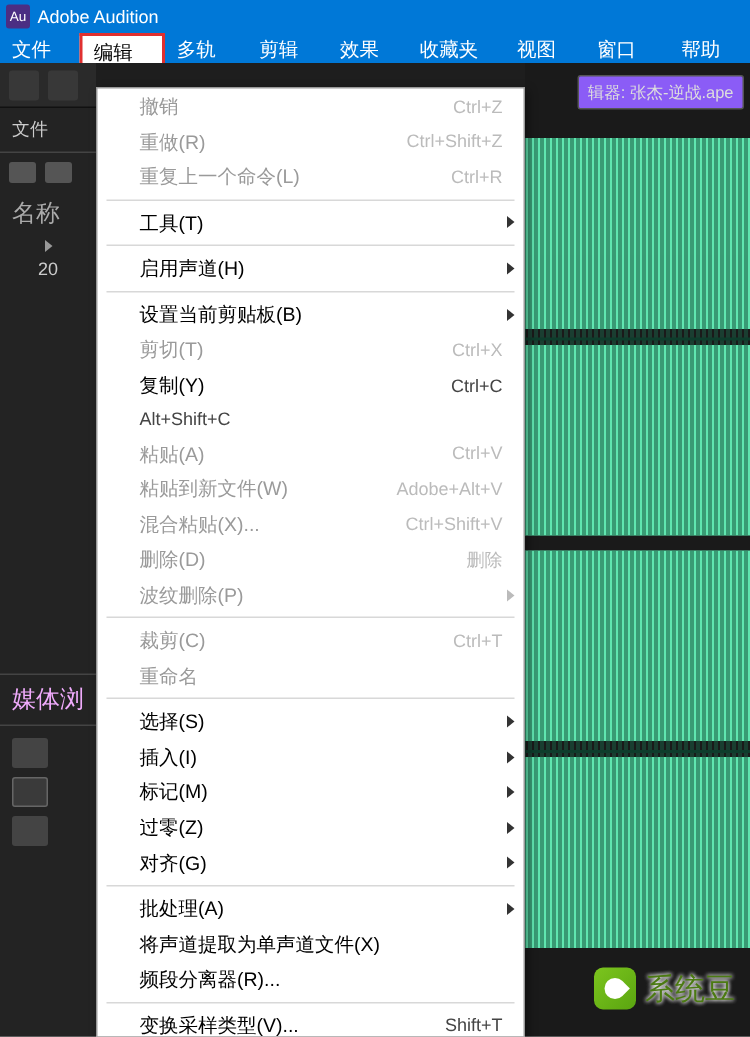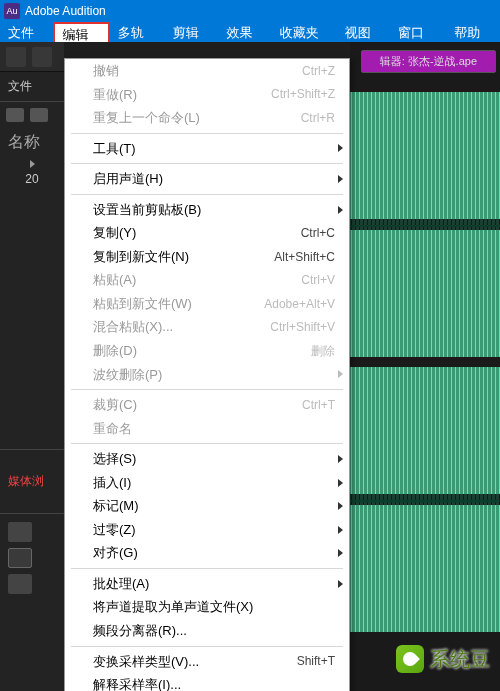--- a/index.html
+++ b/index.html
@@ -17,27 +17,27 @@
     .left-panel { position: absolute; left: 0; top: 0; width: 64px; height: 100%; background: #232323; }
     .toolbar-top { height: 30px; background: #2a2a2a; border-bottom: 1px solid #111; display:flex; align-items:center; padding-left:6px; gap:6px; }
     .tool-btn { width: 20px; height: 20px; background: #383838; border-radius:2px; }
     .panel-tab { color: #ccc; font-size: 12px; padding: 6px 8px; border-bottom: 1px solid #444; }
     .panel-icons { display:flex; gap:6px; padding:6px; }
     .panel-icons .ico { width:18px; height:14px; background:#555; border-radius:2px; }
     .panel-section { color: #aaa; font-size: 16px; padding: 4px 8px; display:flex; justify-content:space-between; align-items:center; }
     .tree-row { color: #ccc; font-size: 12px; padding: 3px 8px; display:flex; align-items:center; gap:4px;flex-direction:column; }
     .tree-caret { width:0; height:0; border-top:4px solid transparent; border-bottom:4px solid transparent; border-left:5px solid #999; }
     
-    .media-tab { color:#ef4444; font-size:12px; padding:23px 8px; margin-top:260px; border-top:1px solid #444; border-bottom:1px solid #444; }
+    .media-tab { color:#f0abfc; font-size:16px; padding:6px 8px; margin-top:260px; border-top:1px solid #444; border-bottom:1px solid #444; }
     .media-icons { display:flex; flex-direction:column; gap:6px; padding:8px; }
     .media-icons .mico { width:24px; height:20px; background:#444; border-radius:2px; }
     .media-icons .mico.add { background:#3a3a3a; border:1px solid #666; }
     
     .right-area { position: absolute; left: 350px; top: 0; right: 0; height: 100%; background: #1a1a1a; }
-    .editor-tab { position:absolute; right:4px; top:8px; background:#a21caf; color:#ddd; font-size:11px; padding:3px 18px; border-radius:2px; border:1px solid #555; }
+    .editor-tab { position:absolute; right:4px; top:8px; background:#8b5cf6; color:#ddd; font-size:11px; padding:3px 6px; border-radius:2px; border:1px solid #555; }
     .waveform { position:absolute; top:50px; left:0; right:0; height:540px; }
     .wave-block { width:100%; background: linear-gradient(to bottom, #60e6b0 0%, #60e6b0 48%, #1a1a1a 48%, #1a1a1a 52%, #60e6b0 52%, #60e6b0 100%); }
     .wave-top { height: 265px; margin-bottom: 10px; position:relative; overflow:hidden; }
     .wave-bot { height: 265px; position:relative; overflow:hidden; }
     .wave-noise { position:absolute; inset:0; background: repeating-linear-gradient(90deg, #1a5d44 0 1px, transparent 1px 2px), repeating-linear-gradient(90deg, transparent 0 3px, #1a5d44 3px 4px); opacity:0.55; }
     .wave-center { position:absolute; left:0; right:0; top:50%; height:2px; background:#0e3d2c; }
     
     .dropdown { position: absolute; left: 64px; top: 16px; width: 286px; background: #fff; border: 1px solid #999; box-shadow: 2px 2px 6px rgba(0,0,0,0.4); font-size: 13px; color: #000; max-height: 649px; overflow:hidden; }
     .menu-row { display: flex; justify-content: space-between; align-items: center; padding: 3px 14px 3px 28px; cursor: default; line-height: 1.35; position:relative; }
     .menu-row.disabled { color: #9a9a9a; }
@@ -135,26 +135,29 @@
       <div class="menu-sep"></div>
       <div class="menu-row">
         <span class="label">启用声道(H)</span>
         <span class="submenu-caret"></span>
       </div>
       <div class="menu-sep"></div>
       <div class="menu-row">
         <span class="label">设置当前剪贴板(B)</span>
         <span class="submenu-caret"></span>
       </div>
+      <div class="menu-row disabled">
+        <span class="label">剪切(T)</span>
+        <span class="shortcut">Ctrl+X</span>
+      </div>
       <div class="menu-row">
         <span class="label">复制(Y)</span>
         <span class="shortcut">Ctrl+C</span>
       </div>
       <div class="menu-row">
-        <span class="label">复制到新文件(N)</span>
         <span class="shortcut">Alt+Shift+C</span>
       </div>
       <div class="menu-row disabled">
         <span class="label">粘贴(A)</span>
         <span class="shortcut">Ctrl+V</span>
       </div>
       <div class="menu-row disabled">
         <span class="label">粘贴到新文件(W)</span>
         <span class="shortcut">Adobe+Alt+V</span>
       </div>

